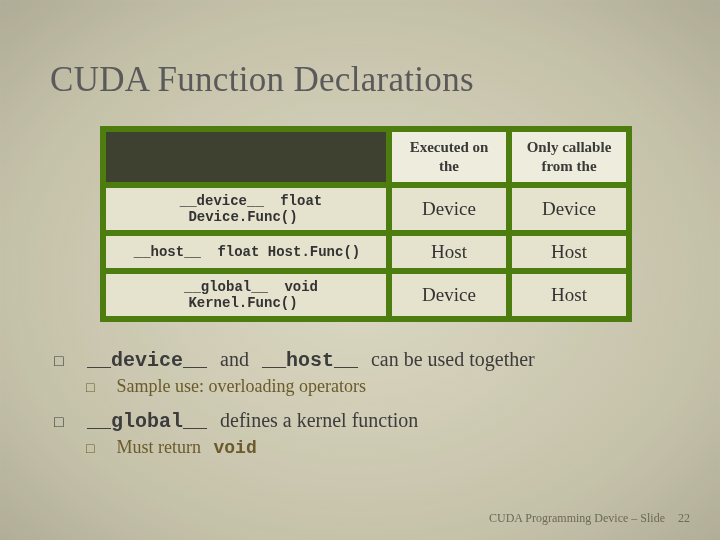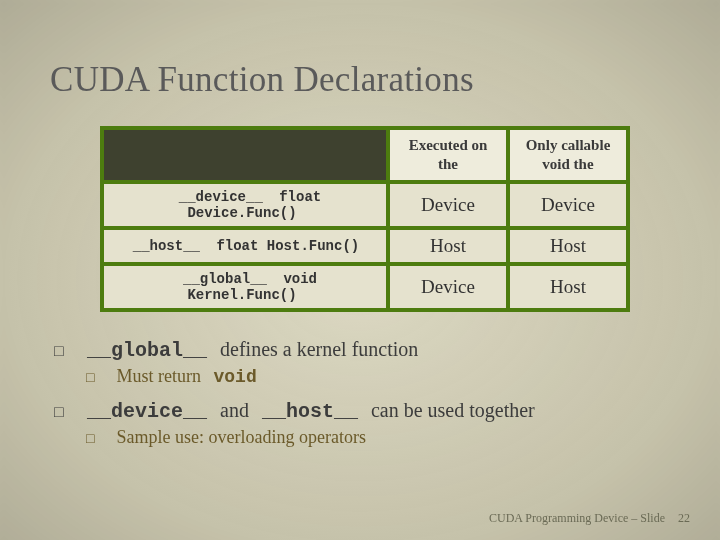--- a/index.html
+++ b/index.html
@@ -24,21 +24,21 @@
     margin-bottom: 26px;
     letter-spacing: 0.3px;
   }
   table {
     border-collapse: collapse;
     margin-left: 54px;
     background: #e5e2ce;
     font-family: 'Constantia', Georgia, serif;
   }
   th, td {
-    border: 4px solid #4d7c0f;
+    border: 6px solid #4d7c0f;
     padding: 5px 12px;
     vertical-align: middle;
   }
   th.blank {
     background: #3e412f;
     width: 286px;
   }
   th.col {
     background: #eeecdc;
     color: #3a3a3a;
@@ -120,21 +120,21 @@
 <body>
 
 <div class="slide">
   <h1>CUDA Function Declarations</h1>
 
   <table>
     <tbody>
         <tr>
       <th class="blank"></th>
       <th class="col">Executed on the</th>
-      <th class="col">Only callable void the</th>
+      <th class="col">Only callable from the</th>
     </tr>
     <tr>
       <td class="decl">
         <span class="mono"><span>__device__</span><span> float Device.Func()</span></span>
       </td>
       <td class="val">Device</td>
       <td class="val">Device</td>
     </tr>
     <tr>
       <td class="decl">
@@ -148,32 +148,32 @@
         <span class="mono"><span>__global__</span><span> void Kernel.Func()</span></span>
       </td>
       <td class="val">Device</td>
       <td class="val">Host</td>
     </tr>
   </tbody>
     </table>
 
   <ul class="top">
     <li>
+      <span class="mono-inline">__device__</span><span> and </span><span class="mono-inline">__host__</span><span> can be used together</span>
+      <ul class="sub">
+        <li>
+          <span>Sample use: overloading operators</span>
+        </li>
+      </ul>
+    </li>
+    <li>
       <span class="mono-inline">__global__</span><span> defines a kernel function</span>
       <ul class="sub">
         <li>
           <span>Must return </span><span class="mono-inline">void</span>
-        </li>
-      </ul>
-    </li>
-    <li>
-      <span class="mono-inline">__device__</span><span> and </span><span class="mono-inline">__host__</span><span> can be used together</span>
-      <ul class="sub">
-        <li>
-          <span>Sample use: overloading operators</span>
         </li>
       </ul>
     </li>
   </ul>
 </div>
 
 <div class="footer">
   <span>CUDA Programming Device – Slide</span>
   <span class="num">22</span>
 </div>

